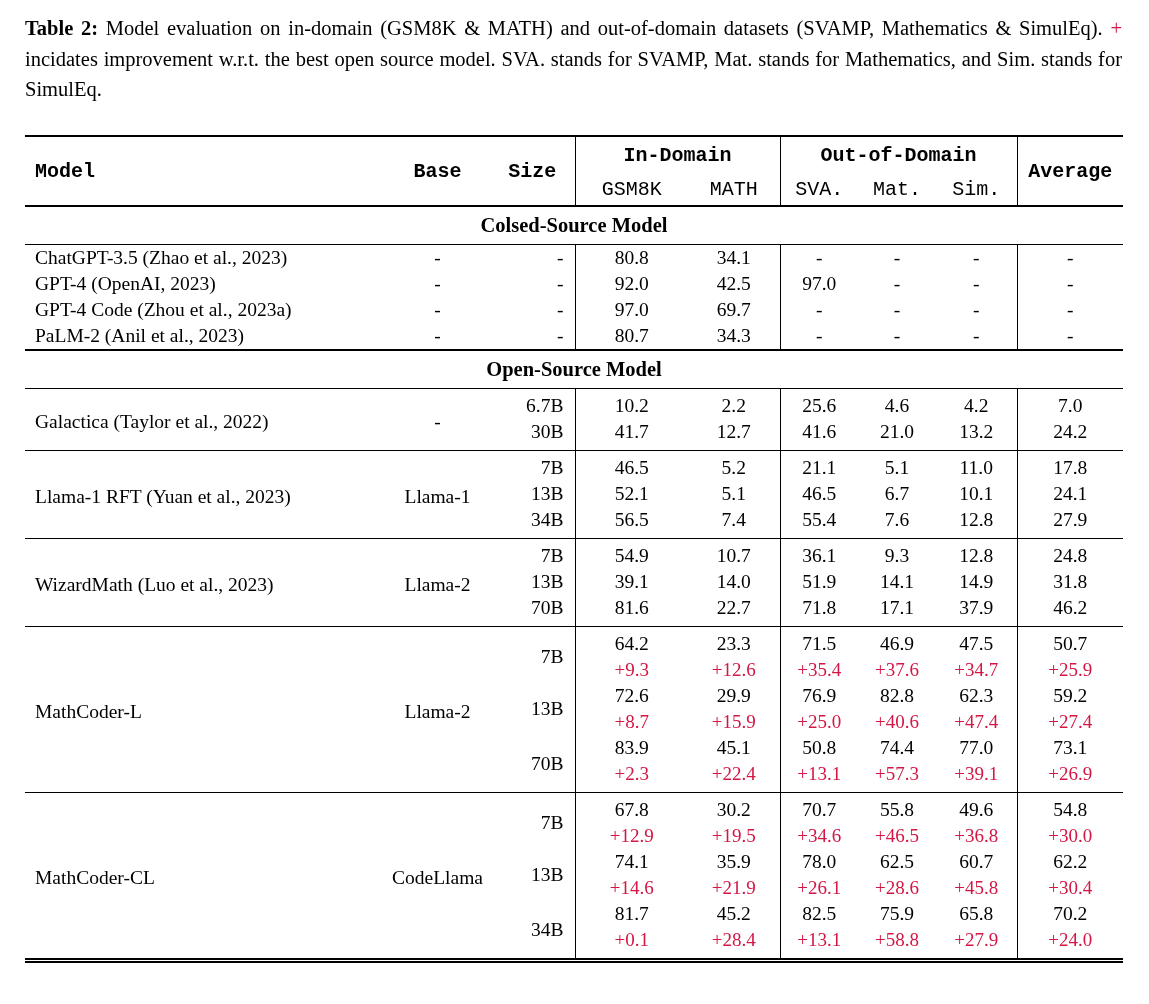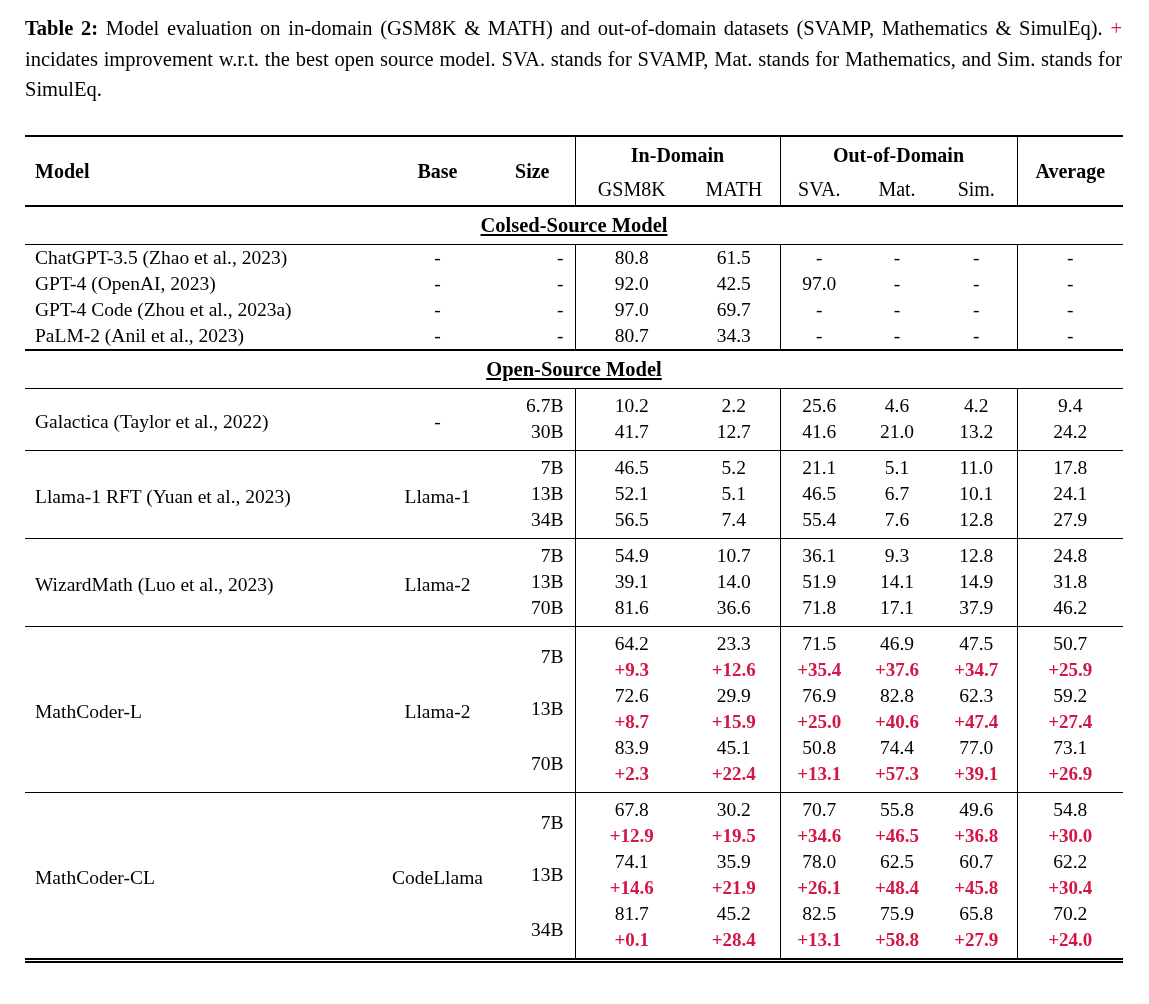--- a/index.html
+++ b/index.html
@@ -17,35 +17,35 @@
   .table-wrap{
     position:absolute;left:25px;top:135px;width:1098px;
     border-top:2.8px solid #000;border-bottom:5px double #000;
   }
   table{border-collapse:collapse;width:100%;font-size:19.5px;color:#000;}
   col.c-model{width:360px;} col.c-base{width:105px;} col.c-size{width:85px;}
   col.c-gsm{width:113px;} col.c-math{width:92px;}
   col.c-sva{width:78px;} col.c-mat{width:78px;} col.c-sim{width:81px;}
   col.c-avg{width:106px;}
   th,td{padding:0;text-align:center;vertical-align:middle;font-weight:normal;}
-  thead{border-bottom:2.2px solid #000;}
+  thead{border-bottom:2.2px solid #000;font-family:Liberation Mono, monospace;}
   thead tr.hrow1{height:37px;}
   thead tr.hrow2{height:32px;}
   th{font-size:20px;}
   th.bold{font-weight:bold;}
   th.model,td.model{text-align:left;padding-left:10px;}
   td.size{text-align:right;padding-right:11px;}
   td{line-height:26px;}
   .vl{border-left:1.2px solid #000;}
-  tr.section-title{border-top:2.2px solid #000;border-bottom:1.5px solid #000;text-decoration:underline;}
+  tr.section-title{border-top:2.2px solid #000;border-bottom:1.5px solid #000;}
   tr.section-title td{font-weight:bold;font-size:20.5px;line-height:26px;padding:5px 0 6px 0;}
   tr.group-rule{border-bottom:1.5px solid #000;}
   tr.group-first td{padding-top:4px;}
   tr.group-last td{padding-bottom:5px;}
-  td.delta{color:var(--delta-red);font-weight:bold;font-size:19px;}
+  td.delta{color:var(--delta-red);font-weight:normal;font-size:19px;}
 </style>
 </head>
 <body>
 
 <div class="page">
 
   <p class="caption"><span class="cap-label">Table 2:</span><span> Model evaluation on in-domain (GSM8K &amp; MATH) and out-of-domain datasets (SVAMP, Mathematics &amp; SimulEq). </span><span class="plus">+</span><span> incidates improvement w.r.t. the best open source model. SVA. stands for SVAMP, Mat. stands for Mathematics, and Sim. stands for SimulEq.</span></p>
 
   <div class="table-wrap">
     <table>
@@ -79,21 +79,21 @@
       </thead>
       <tbody>
           <tr class="section-title">
             <td class="" colspan="9">Colsed-Source Model</td>
           </tr>
           <tr>
             <td class="model" rowspan="1">ChatGPT-3.5 (Zhao et al., 2023)</td>
             <td class="base" rowspan="1">-</td>
             <td class="size" rowspan="1">-</td>
             <td class="num vl">80.8</td>
-            <td class="num">61.5</td>
+            <td class="num">34.1</td>
             <td class="num vl">-</td>
             <td class="num">-</td>
             <td class="num">-</td>
             <td class="num vl">-</td>
           </tr>
           <tr>
             <td class="model" rowspan="1">GPT-4 (OpenAI, 2023)</td>
             <td class="base" rowspan="1">-</td>
             <td class="size" rowspan="1">-</td>
             <td class="num vl">92.0</td>
@@ -130,21 +130,21 @@
           </tr>
           <tr class="group-first">
             <td class="model" rowspan="2">Galactica (Taylor et al., 2022)</td>
             <td class="base" rowspan="2">-</td>
             <td class="size" rowspan="1">6.7B</td>
             <td class="num vl">10.2</td>
             <td class="num">2.2</td>
             <td class="num vl">25.6</td>
             <td class="num">4.6</td>
             <td class="num">4.2</td>
-            <td class="num vl">9.4</td>
+            <td class="num vl">7.0</td>
           </tr>
           <tr class="group-last group-rule">
             <td class="size" rowspan="1">30B</td>
             <td class="num vl">41.7</td>
             <td class="num">12.7</td>
             <td class="num vl">41.6</td>
             <td class="num">21.0</td>
             <td class="num">13.2</td>
             <td class="num vl">24.2</td>
           </tr>
@@ -193,21 +193,21 @@
             <td class="num vl">39.1</td>
             <td class="num">14.0</td>
             <td class="num vl">51.9</td>
             <td class="num">14.1</td>
             <td class="num">14.9</td>
             <td class="num vl">31.8</td>
           </tr>
           <tr class="group-last group-rule">
             <td class="size" rowspan="1">70B</td>
             <td class="num vl">81.6</td>
-            <td class="num">36.6</td>
+            <td class="num">22.7</td>
             <td class="num vl">71.8</td>
             <td class="num">17.1</td>
             <td class="num">37.9</td>
             <td class="num vl">46.2</td>
           </tr>
           <tr class="group-first">
             <td class="model" rowspan="6">MathCoder-L</td>
             <td class="base" rowspan="6">Llama-2</td>
             <td class="size" rowspan="2">7B</td>
             <td class="num vl">64.2</td>
@@ -284,21 +284,21 @@
             <td class="num">35.9</td>
             <td class="num vl">78.0</td>
             <td class="num">62.5</td>
             <td class="num">60.7</td>
             <td class="num vl">62.2</td>
           </tr>
           <tr>
             <td class="num delta vl">+14.6</td>
             <td class="num delta">+21.9</td>
             <td class="num delta vl">+26.1</td>
-            <td class="num delta">+48.4</td>
+            <td class="num delta">+28.6</td>
             <td class="num delta">+45.8</td>
             <td class="num delta vl">+30.4</td>
           </tr>
           <tr>
             <td class="size" rowspan="2">34B</td>
             <td class="num vl">81.7</td>
             <td class="num">45.2</td>
             <td class="num vl">82.5</td>
             <td class="num">75.9</td>
             <td class="num">65.8</td>

